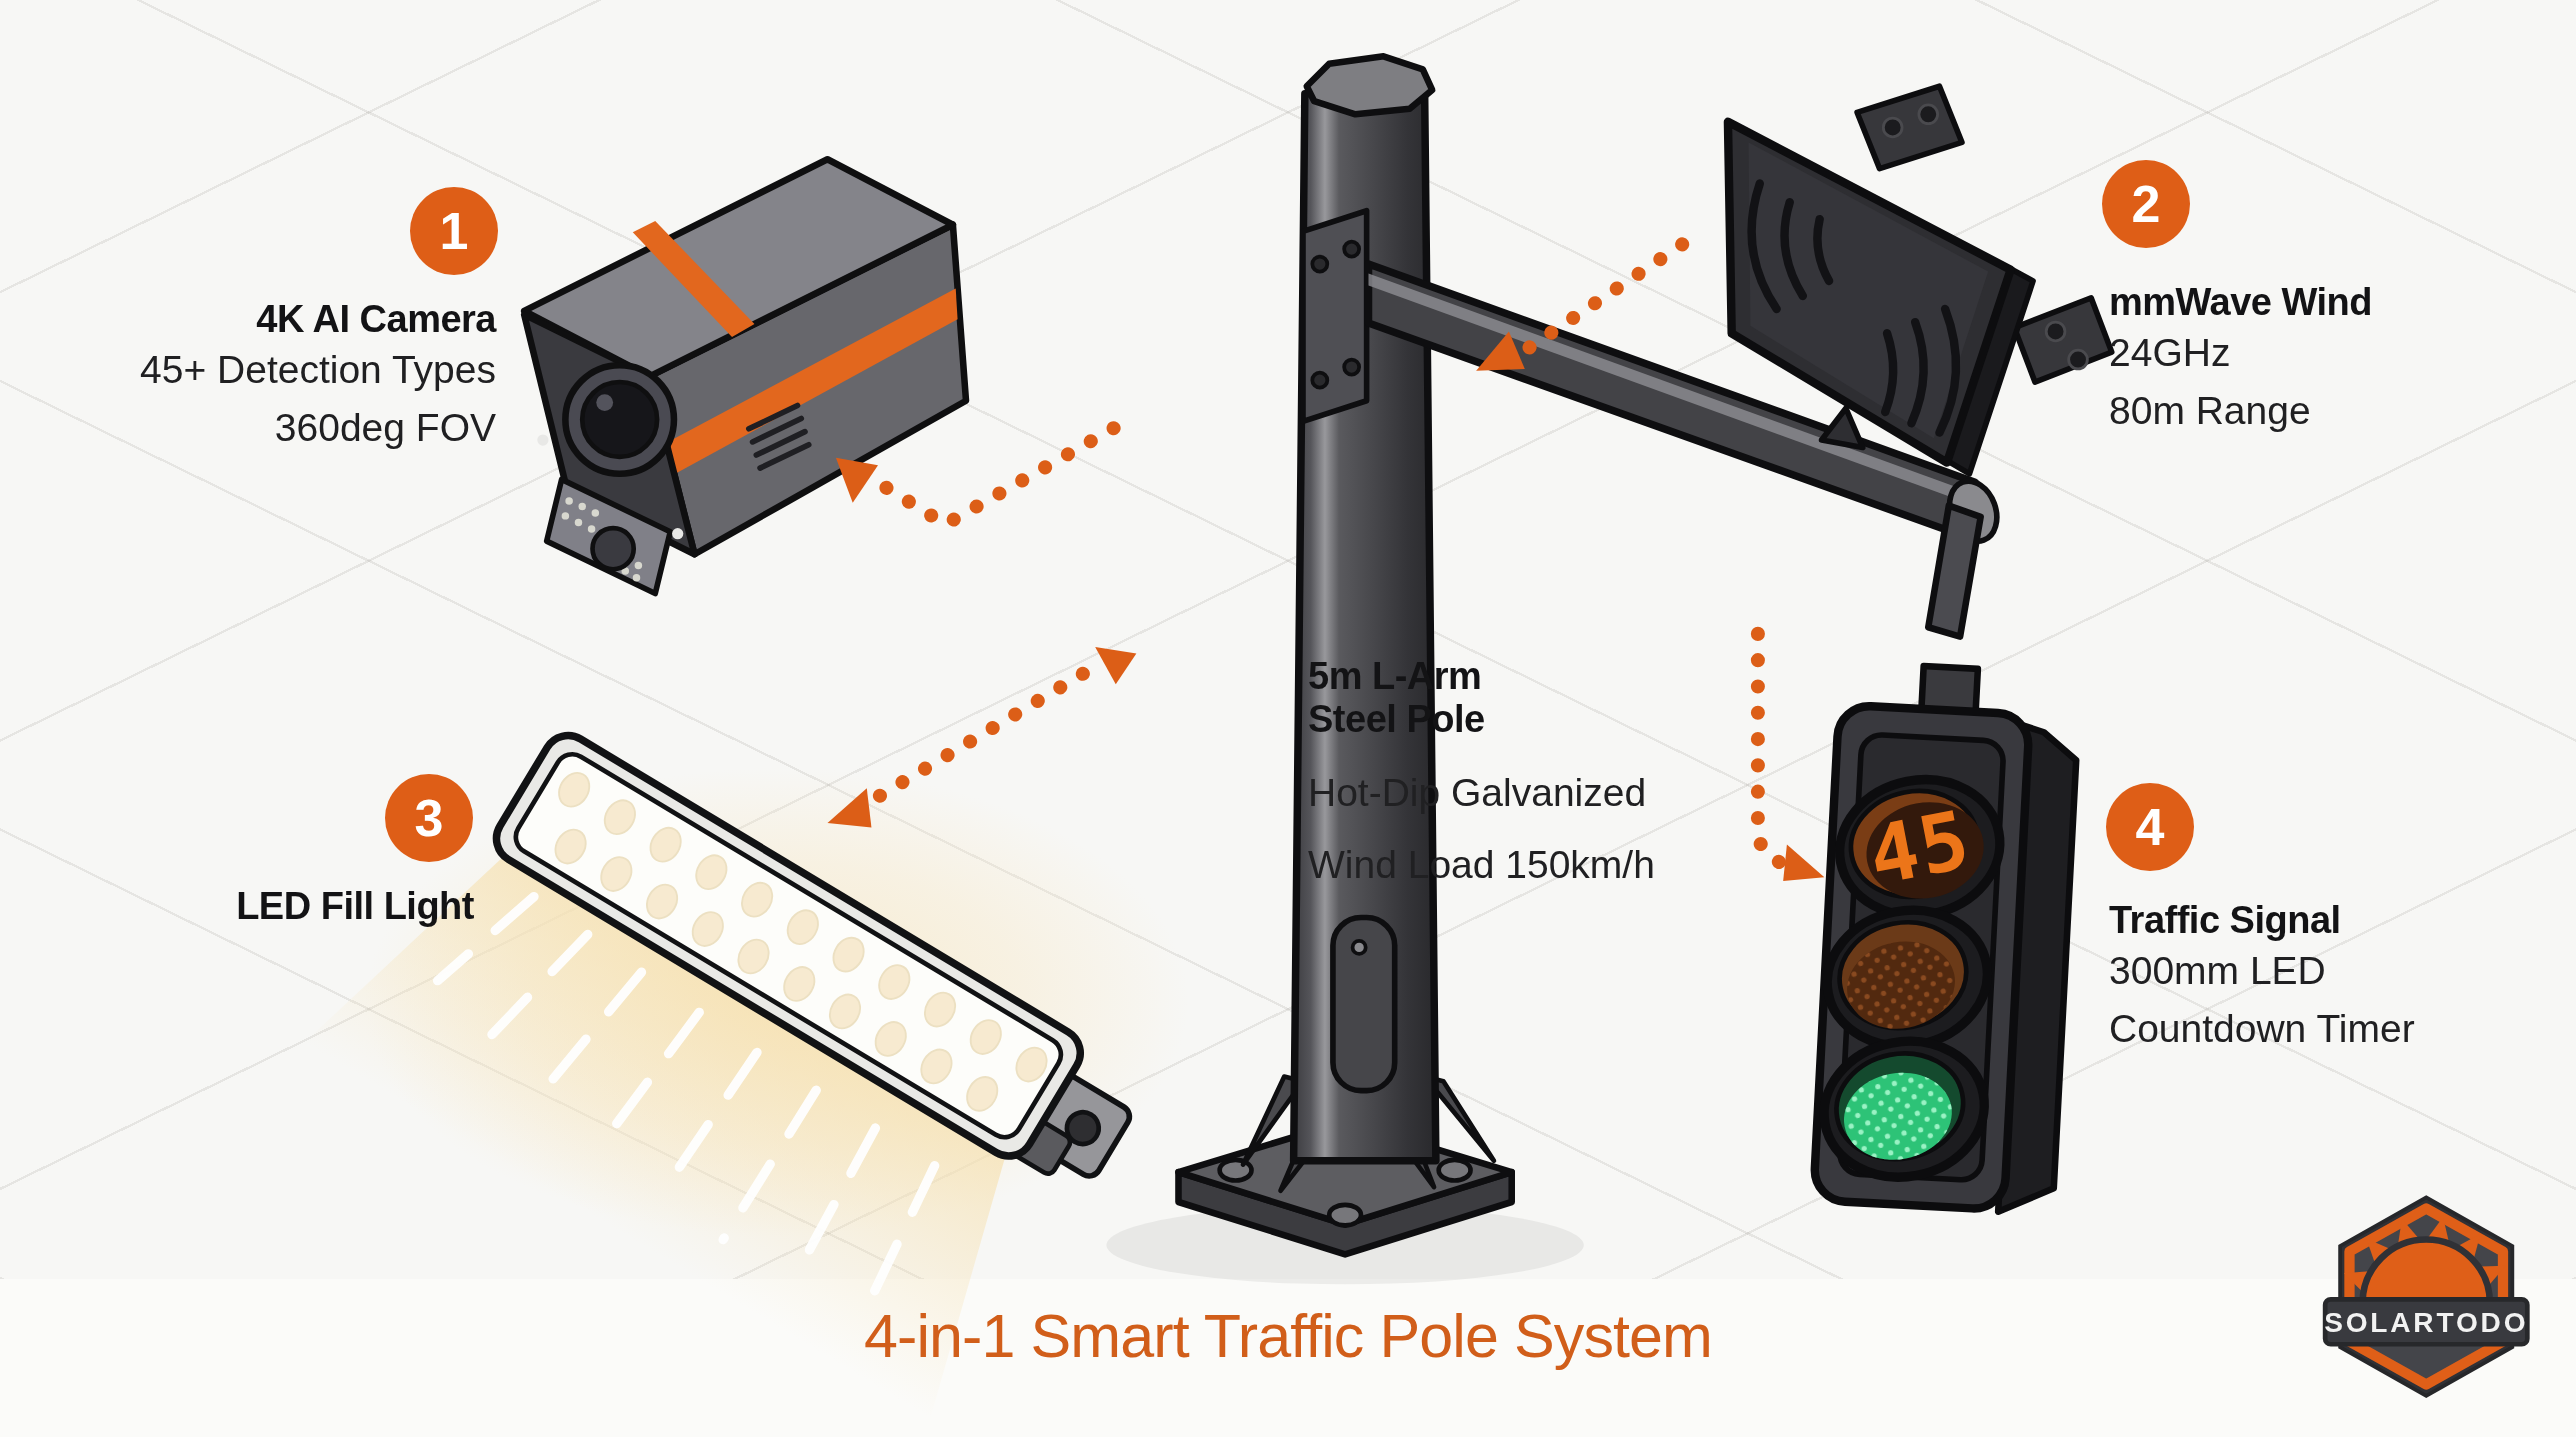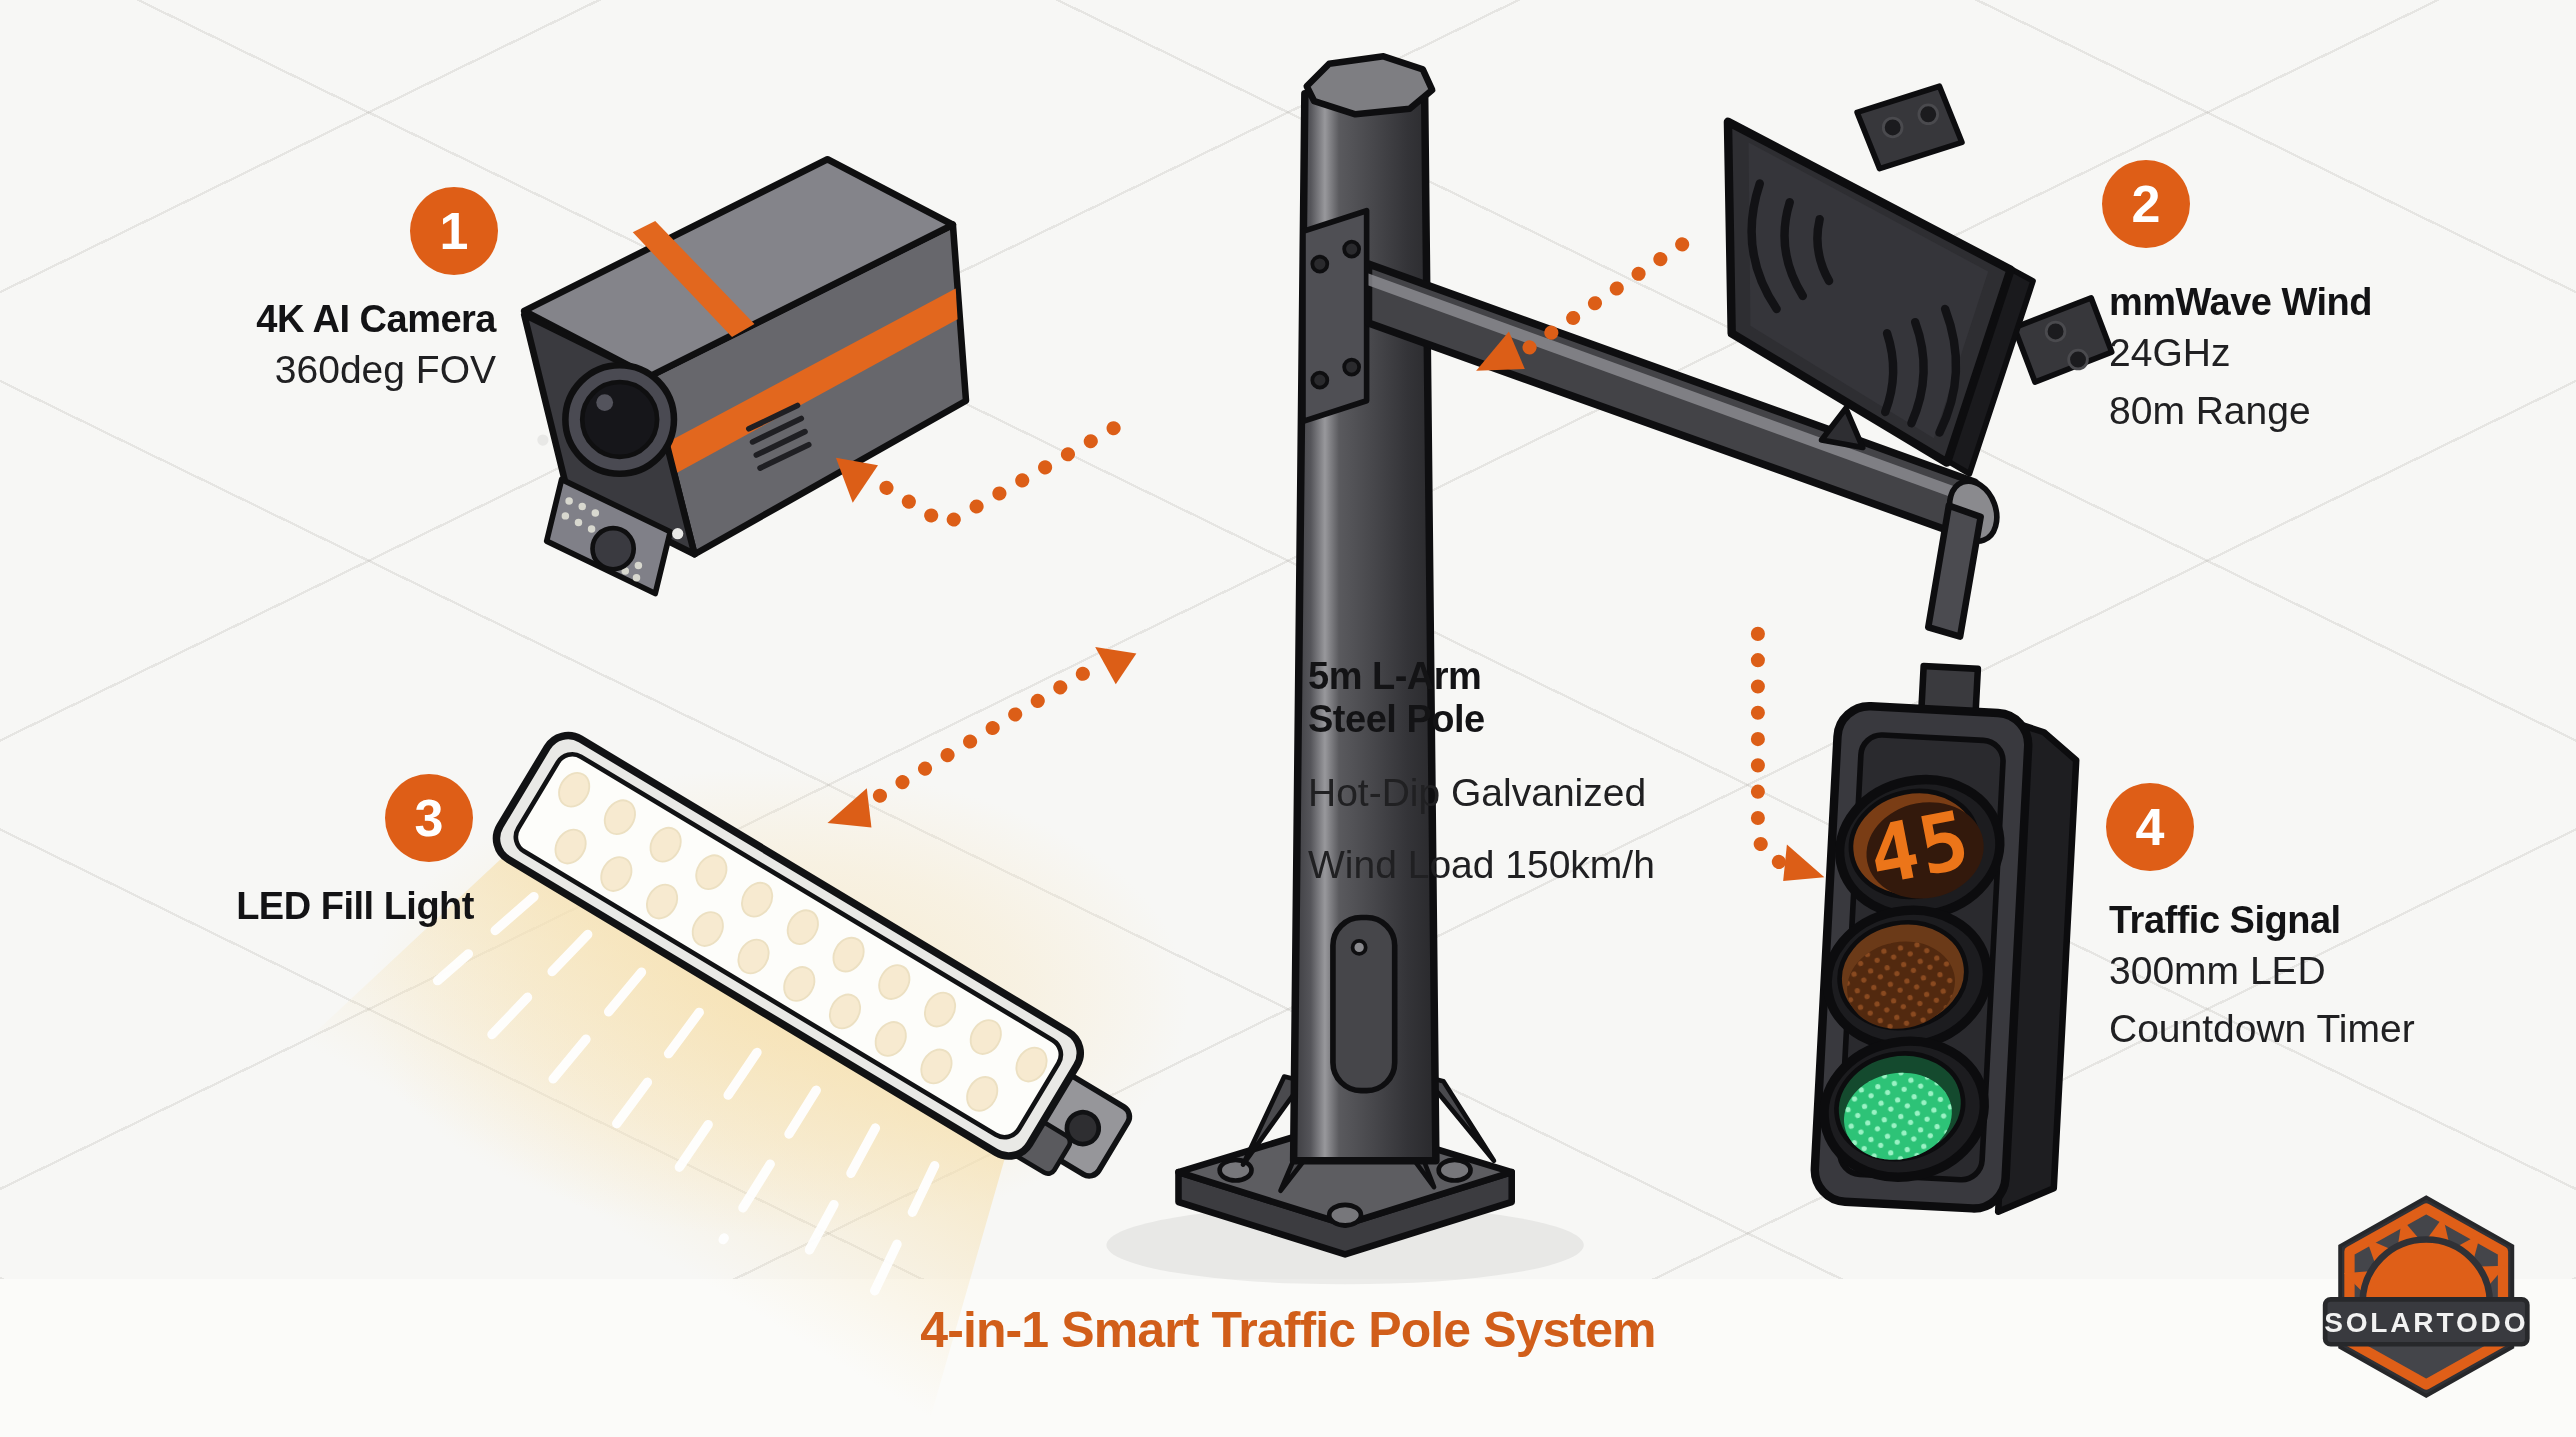--- a/index.html
+++ b/index.html
@@ -14,21 +14,21 @@
   .badge{position:absolute;width:88px;height:88px;border-radius:50%;background:#DE5E17;
     color:#ffffff;display:flex;align-items:center;justify-content:center;
     font-size:52px;font-weight:bold;}
   .feature{position:absolute;color:#1b1b1d;}
   .align-right{text-align:right;}
   .f-title{font-size:38px;font-weight:bold;letter-spacing:-0.5px;line-height:1.12;color:#131315;}
   .f-spec{font-size:39px;font-weight:500;line-height:1.42;color:#202022;margin-top:1.9px;}
   .pole-block .f-spec{margin-top:16px;}
   .pole-block .gap{height:9.4px;}
   .main-title{position:absolute;left:0;top:1301px;width:2576px;text-align:center;
-    font-size:50px;font-weight:bold;letter-spacing:-0.9px;color:#D15E1A;}
+    font-size:61px;font-weight:normal;letter-spacing:-0.9px;color:#D15E1A;}
   svg text{font-family:"Liberation Sans","DejaVu Sans",sans-serif;}
   .seg{font-family:"DejaVu Sans Mono","Liberation Mono",monospace;}
 </style>
 </head>
 <body>
 
 <div class="canvas">
   <div class="grid"></div>
   <div class="floor"></div>
 
@@ -273,20 +273,21 @@
     </div>
   <div class="badge" style="left:385px;top:774px">
     <span>3</span>
     </div>
   <div class="badge" style="left:2106px;top:783px">
     <span>4</span>
     </div>
 
   <div class="feature align-right" style="right:2080px;top:298px">
     <div class="f-title">4K AI Camera</div>
+    <div class="f-spec">45+ Detection Types</div>
     <div class="f-spec">360deg FOV</div>
   </div>
 
   <div class="feature" style="left:2109px;top:281px">
     <div class="f-title">mmWave Wind</div>
     <div class="f-spec">24GHz</div>
     <div class="f-spec">80m Range</div>
   </div>
 
   <div class="feature align-right" style="right:2102px;top:885px">

